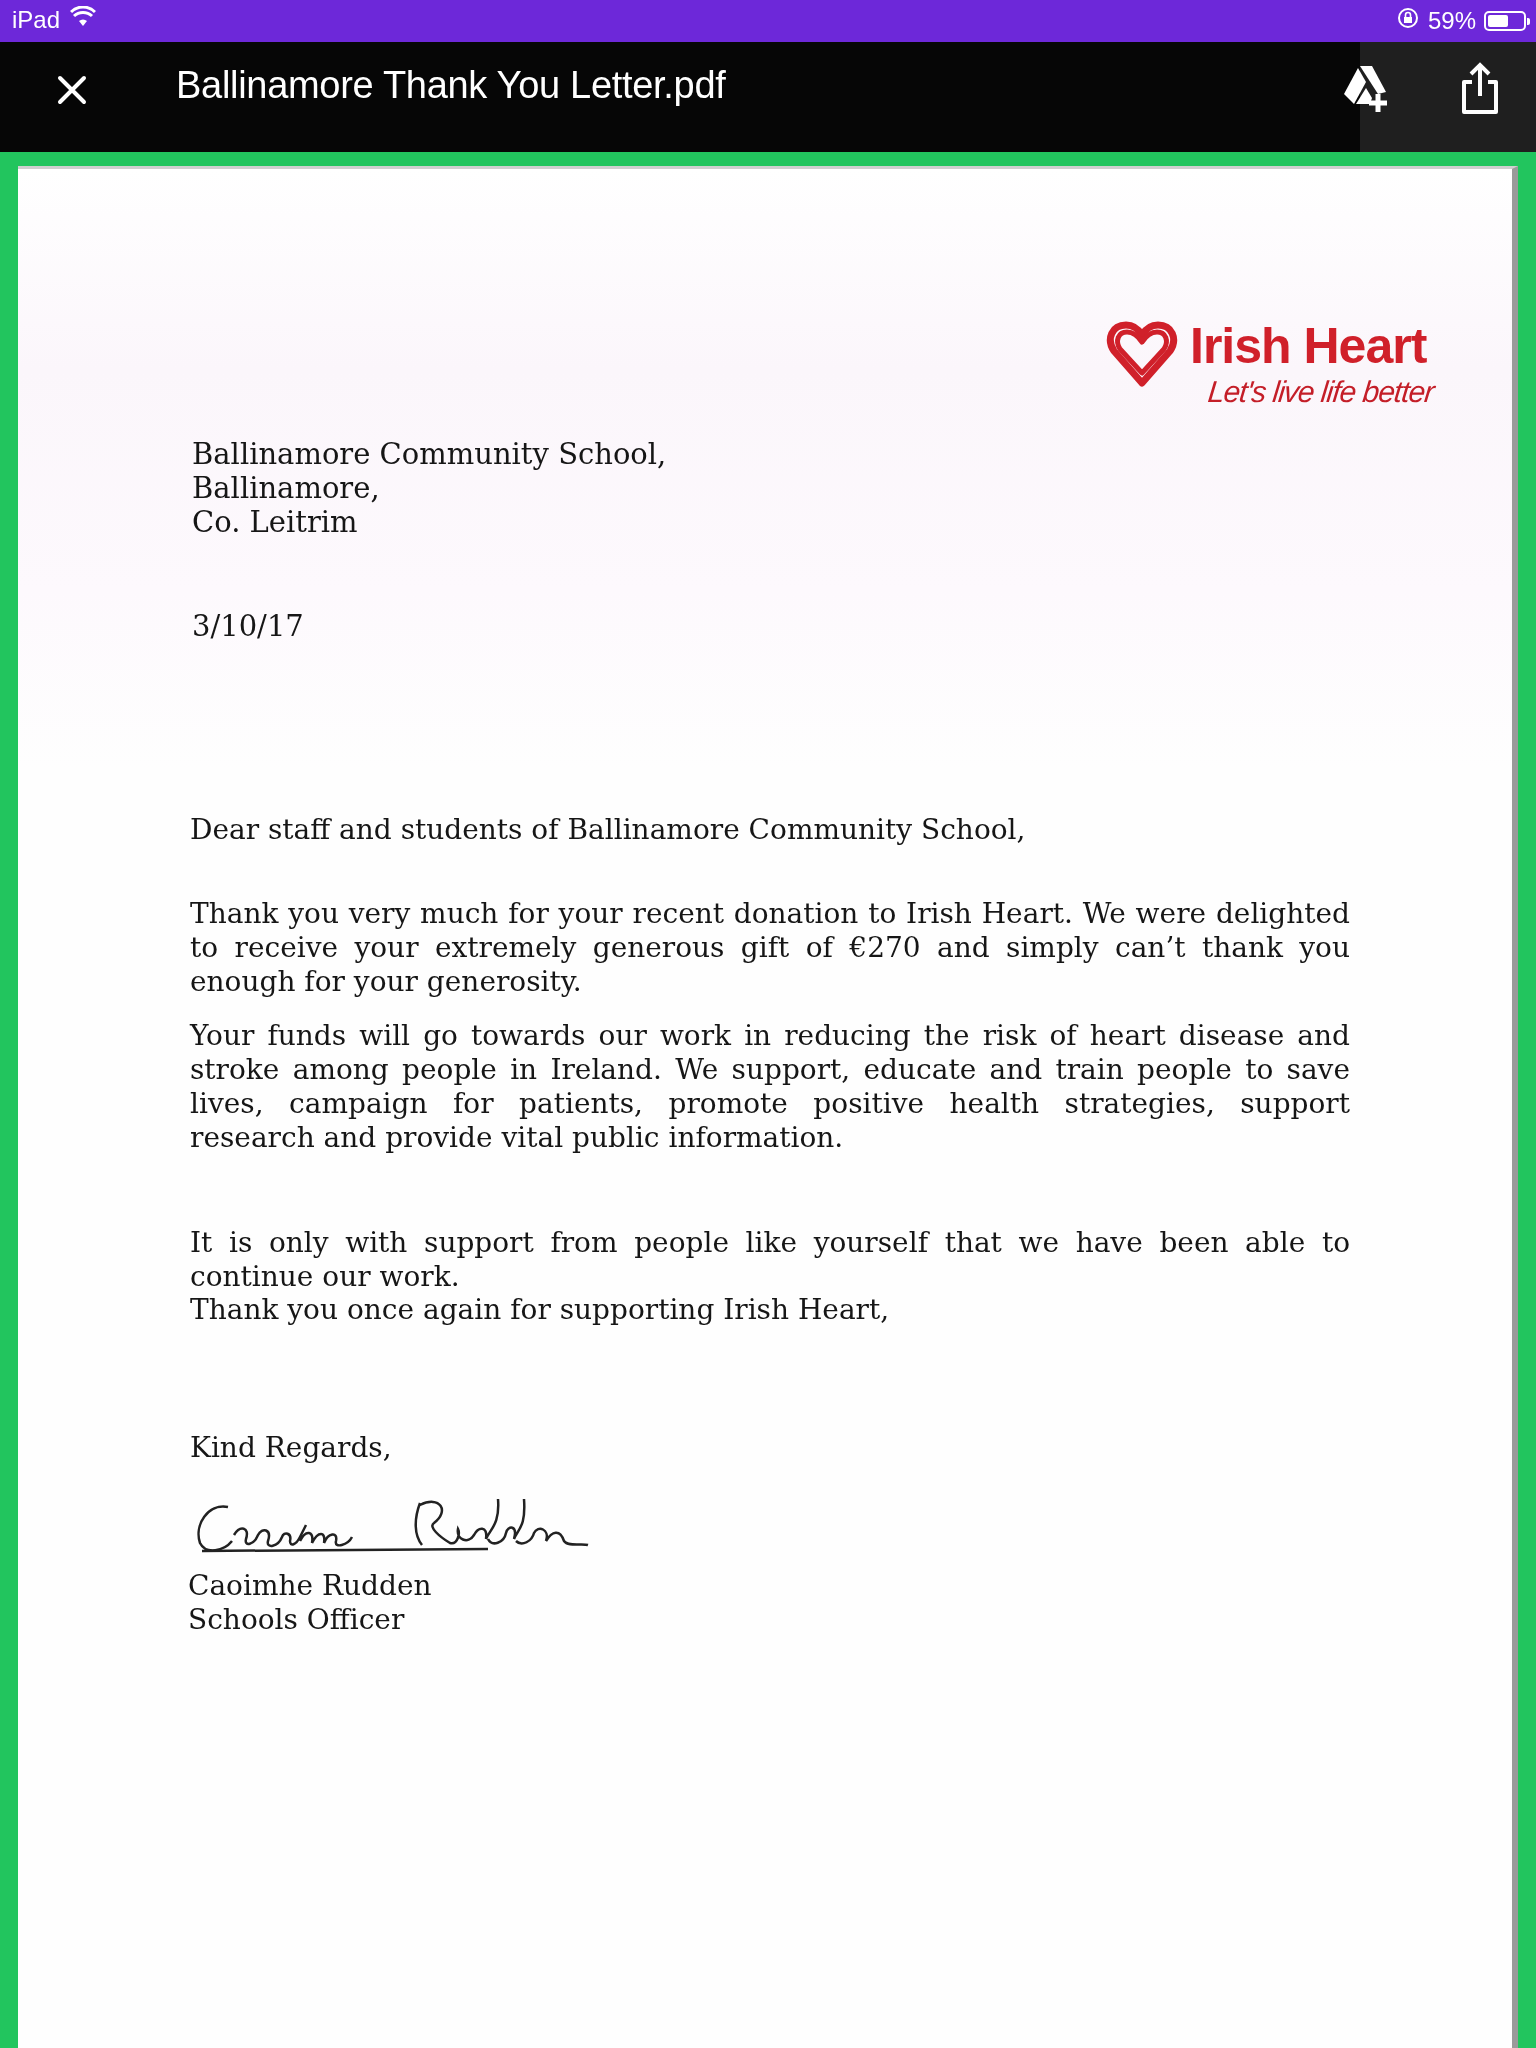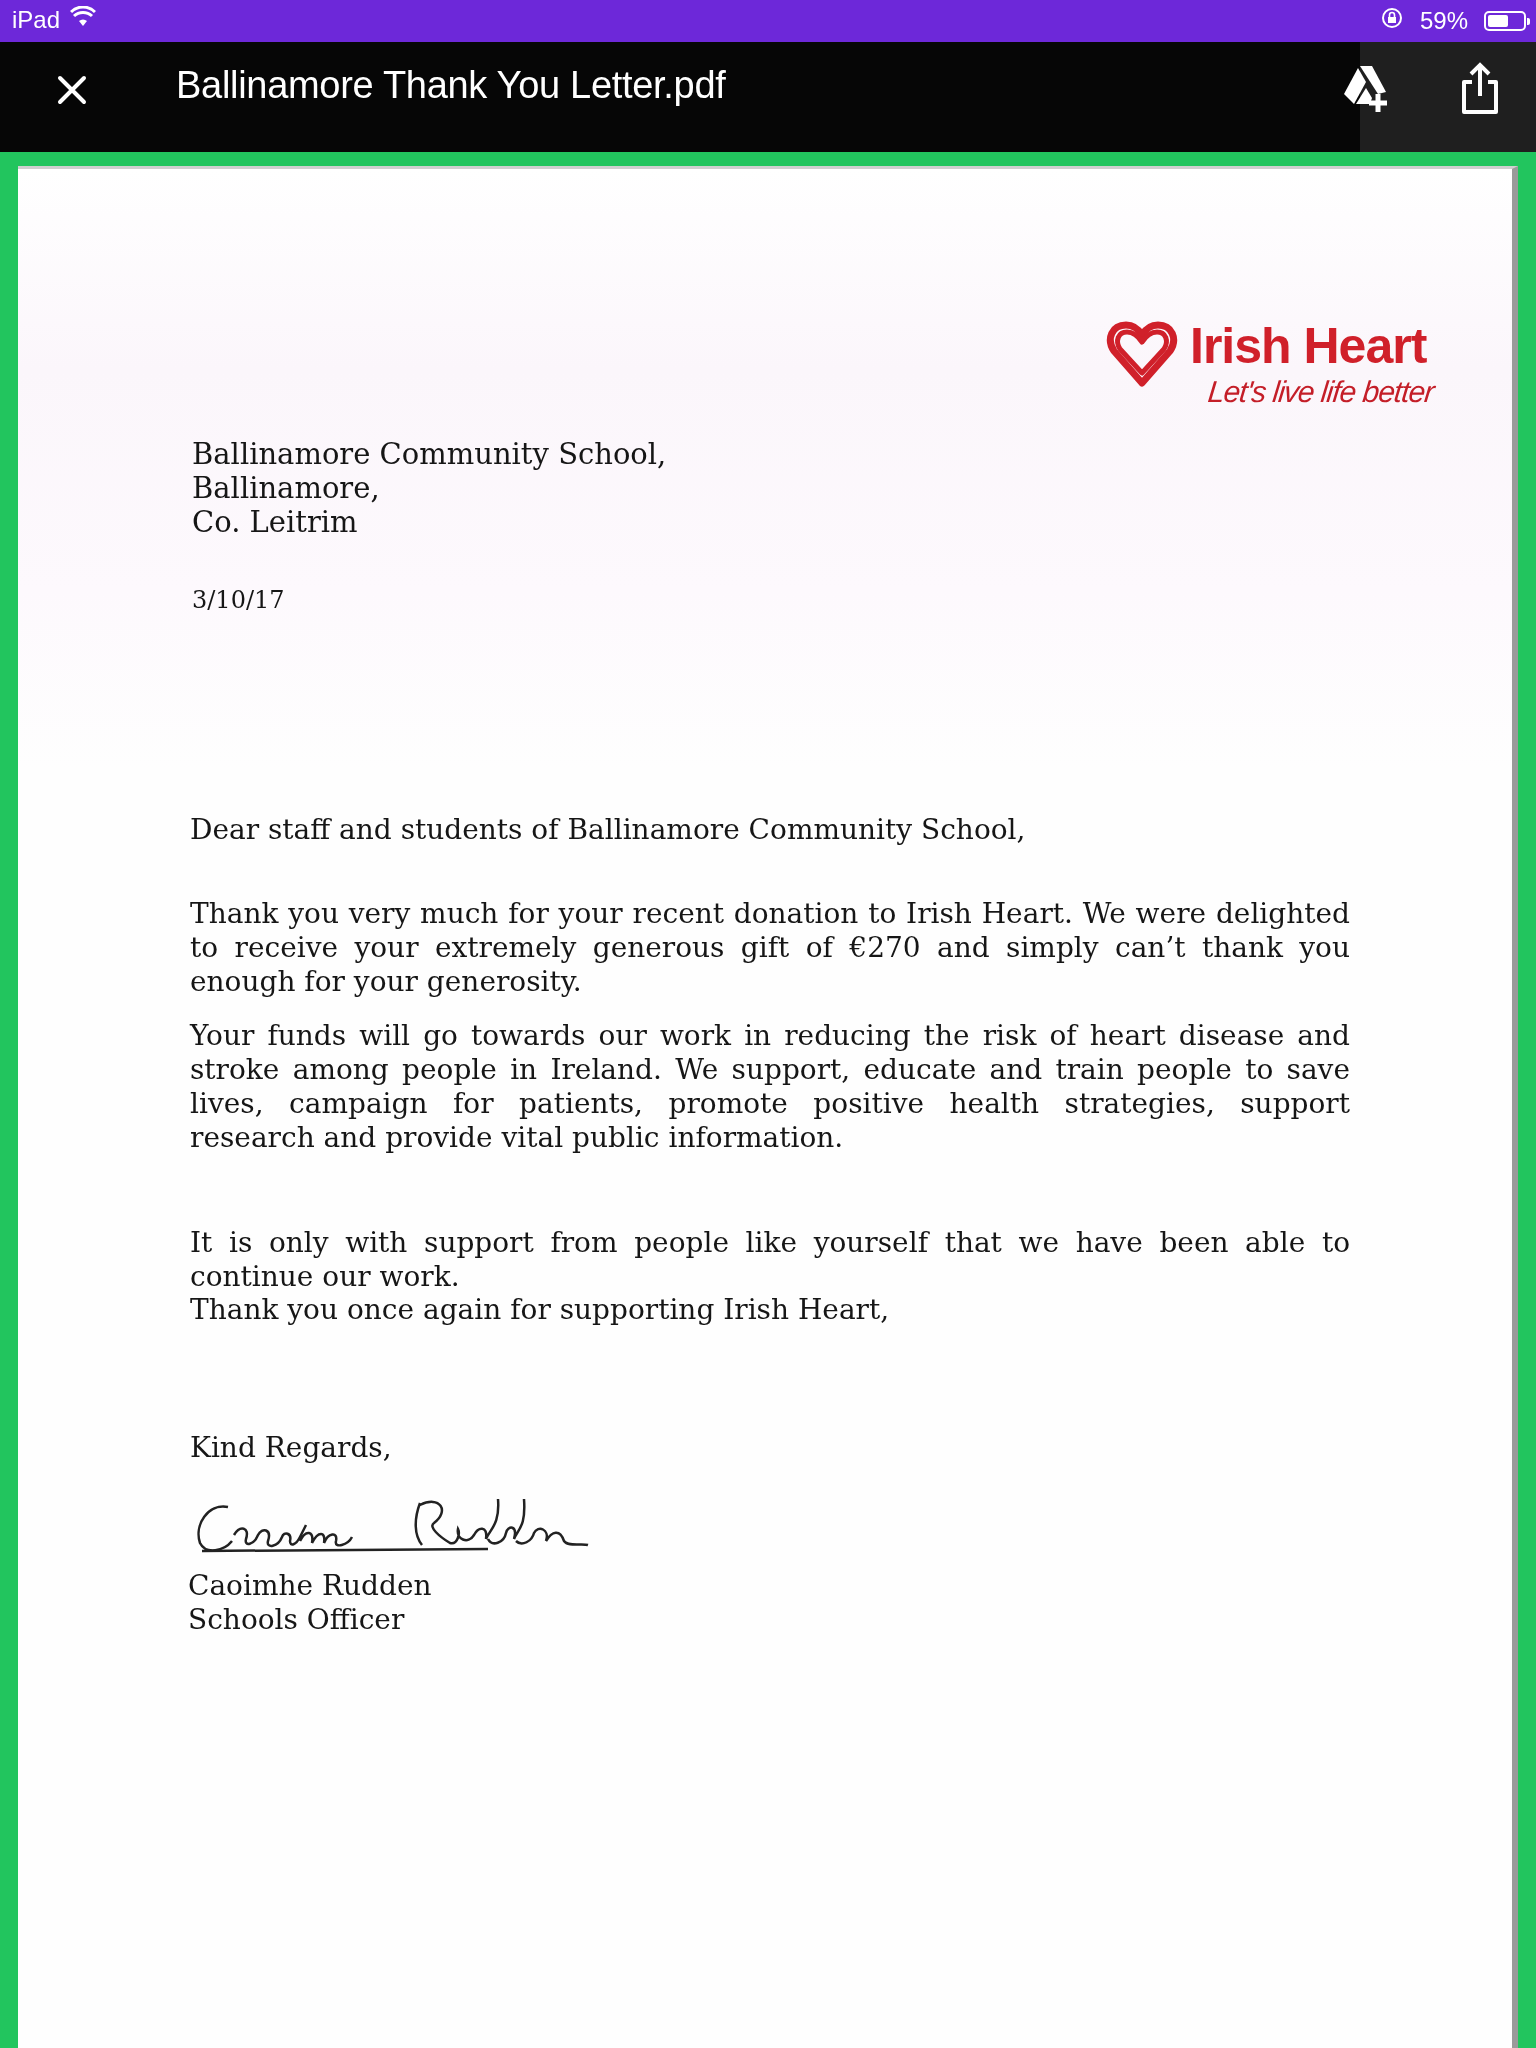--- a/index.html
+++ b/index.html
@@ -8,21 +8,21 @@
     background:#1f1f1f;
     font-family:"Liberation Sans", sans-serif;
     position:relative;
   }
   .status-bar {
     position:absolute; left:0; top:0; width:1536px; height:42px;
     background:#6d28d9; color:#fff; font-size:24px;
   }
   .status-bar .left { position:absolute; left:12px; top:6px; display:flex; align-items:center; gap:10px; }
   .status-bar .center { position:absolute; left:0; right:0; top:6px; text-align:center; }
-  .status-bar .right { position:absolute; right:10px; top:6px; display:flex; align-items:center; gap:16px; }
+  .status-bar .right { position:absolute; right:10px; top:6px; display:flex; align-items:center; gap:8px; }
   .battery { width:42px; height:20px; border:2px solid #fff; border-radius:5px; position:relative; box-sizing:border-box; }
   .battery .fill { position:absolute; left:2px; top:2px; bottom:2px; background:#fff; border-radius:2px; }
   .battery::after { content:""; position:absolute; right:-6px; top:5px; width:3px; height:7px; background:#fff; border-radius:0 2px 2px 0; }
 
   .nav-bar {
     position:absolute; left:0; top:42px; width:1360px; height:110px;
     background:#060606; color:#fff;
   }
   .nav-bar .close { position:absolute; left:52px; top:28px; width:40px; height:40px; cursor:pointer; }
   .nav-bar .title { position:absolute; left:176px; top:22px; font-size:38px; letter-spacing:-0.3px; }
@@ -40,21 +40,21 @@
   .doc {
     position:absolute; color:#161616;
     font-family:"DejaVu Serif", "Liberation Serif", serif;
   }
   .logo { position:absolute; left:1072px; top:140px; width:360px; height:110px; }
   .logo .heart { position:absolute; left:16px; top:8px; width:72px; height:72px; }
   .logo .brand { position:absolute; left:100px; top:8px; font-family:"Liberation Sans", sans-serif; font-weight:bold; font-size:50px; color:#d0202a; letter-spacing:-1px; }
   .logo .tagline { position:absolute; left:118px; top:66px; font-family:"Liberation Sans", sans-serif; font-style:italic; font-size:30px; color:#c41e28; letter-spacing:-1px; transform:skewX(-6deg); }
 
   .address { left:174px; top:268px; font-size:29px; line-height:34px; }
-  .date { left:174px; top:417px; font-size:24px; }
+  .date { left:174px; top:440px; font-size:29px; }
   .salutation { left:172px; top:644px; font-size:28px; }
   .para { left:172px; width:1160px; font-size:28px; line-height:34px; text-align:justify; }
   .p1 { top:728px; }
   .p2 { top:850px; }
   .p3 { top:1022px;margin-top:35px; }
   .p4 { top:1124px; width:1200px; }
   .closing { left:172px; top:1262px; font-size:28px; }
   .signature { position:absolute; left:170px; top:1316px; width:460px; height:80px; }
   .signer { left:170px; top:1400px; font-size:28px; line-height:34px; }
 </style>

